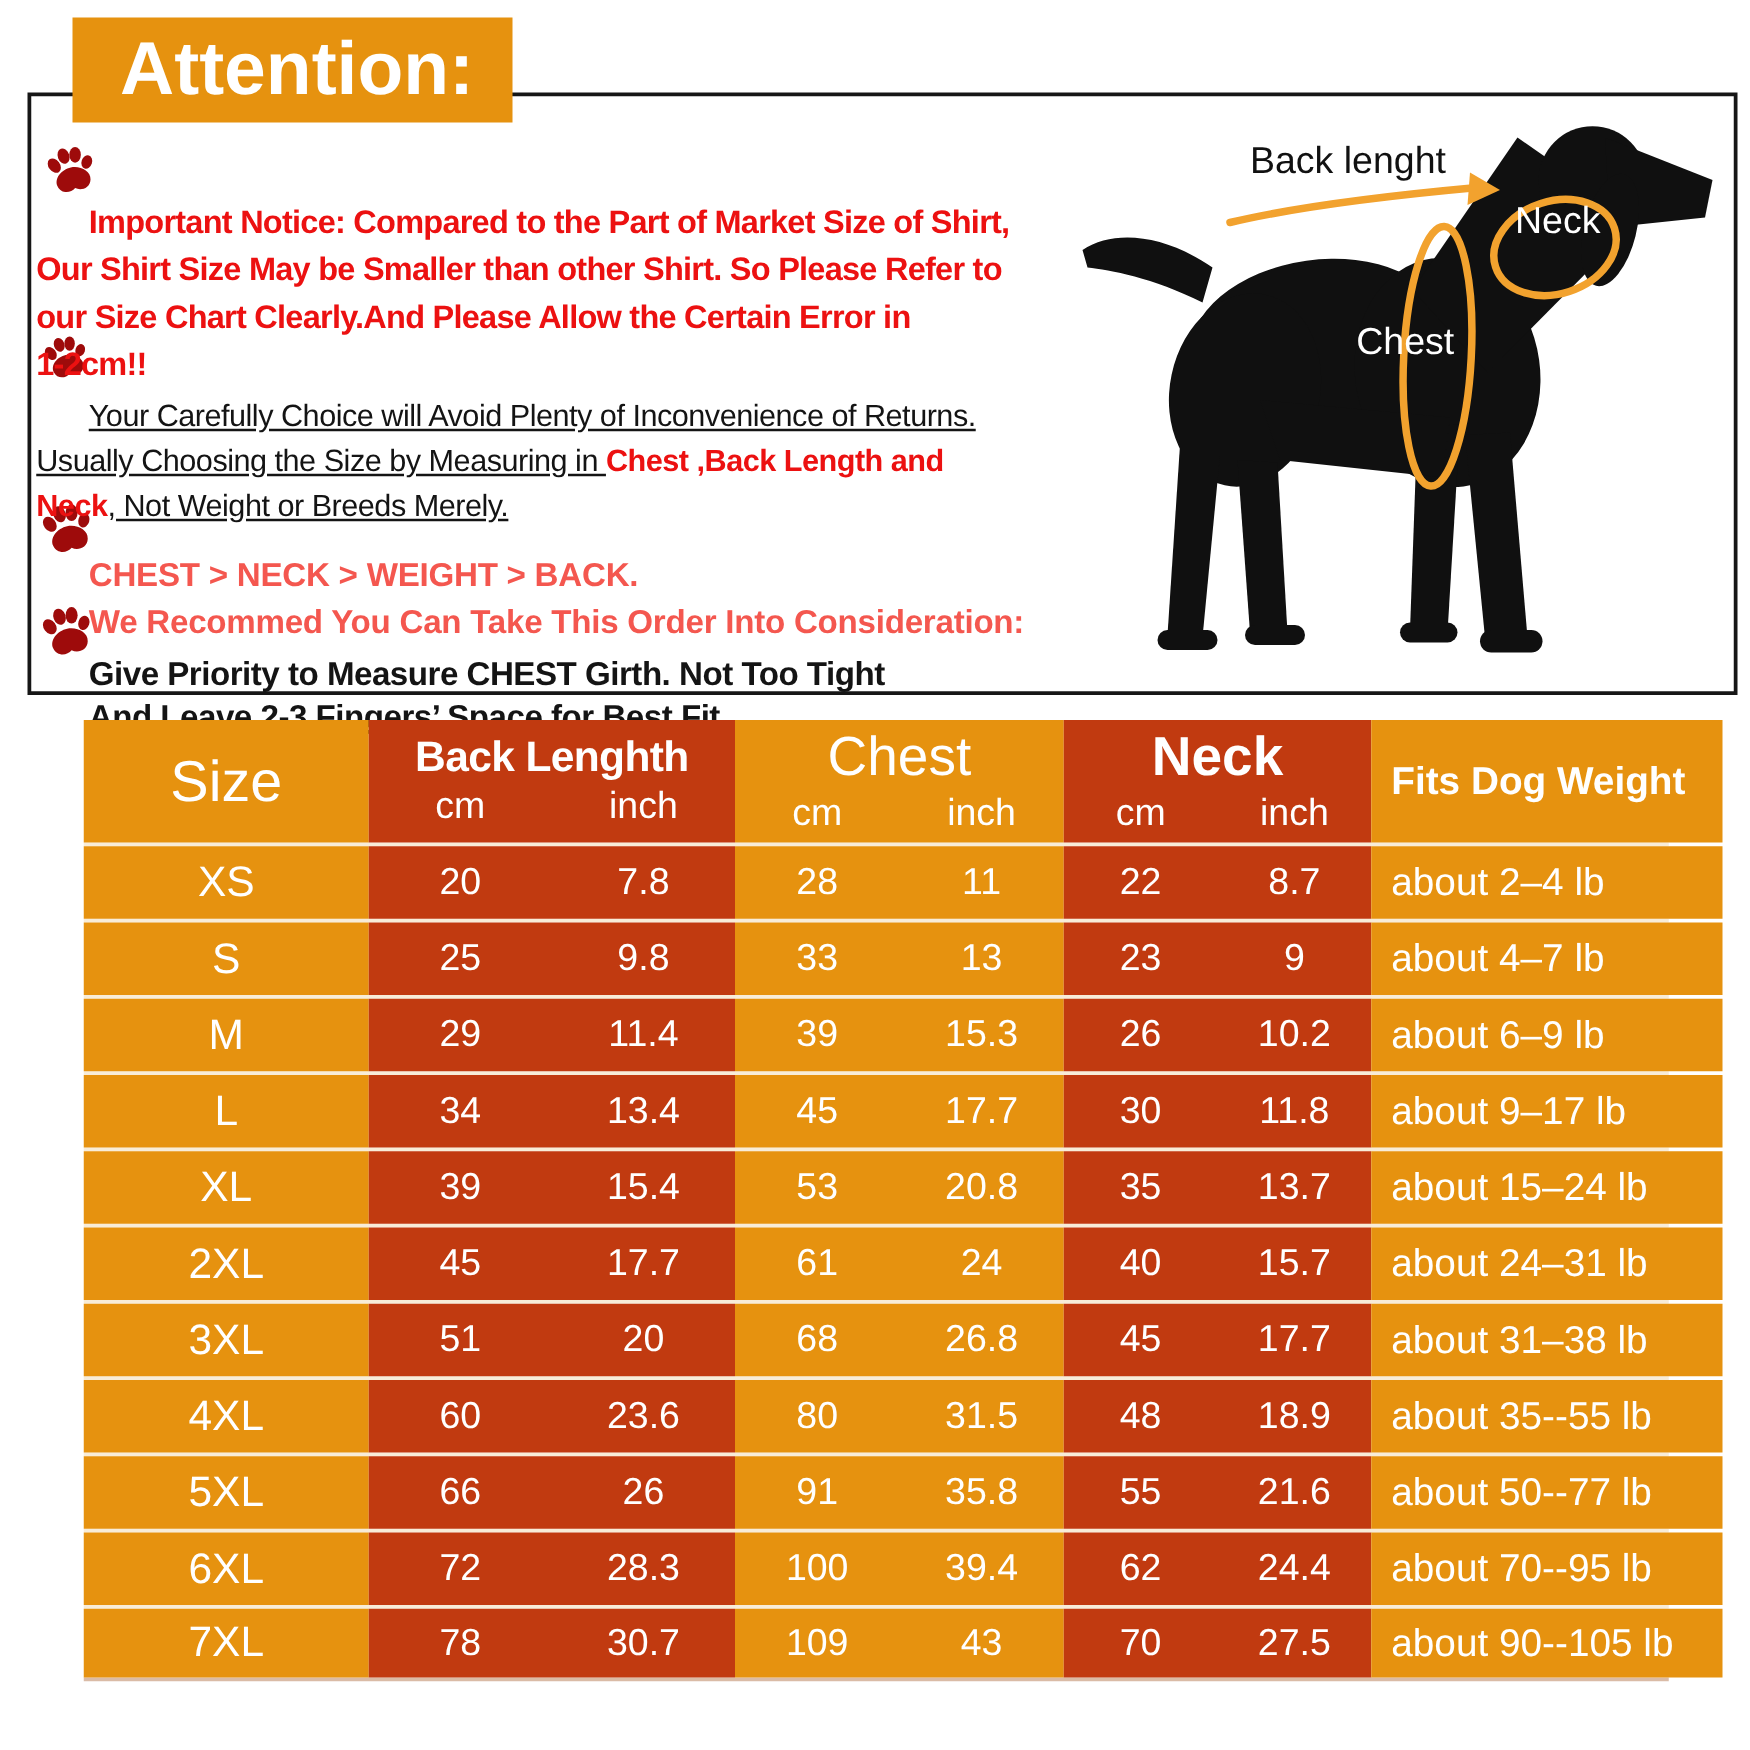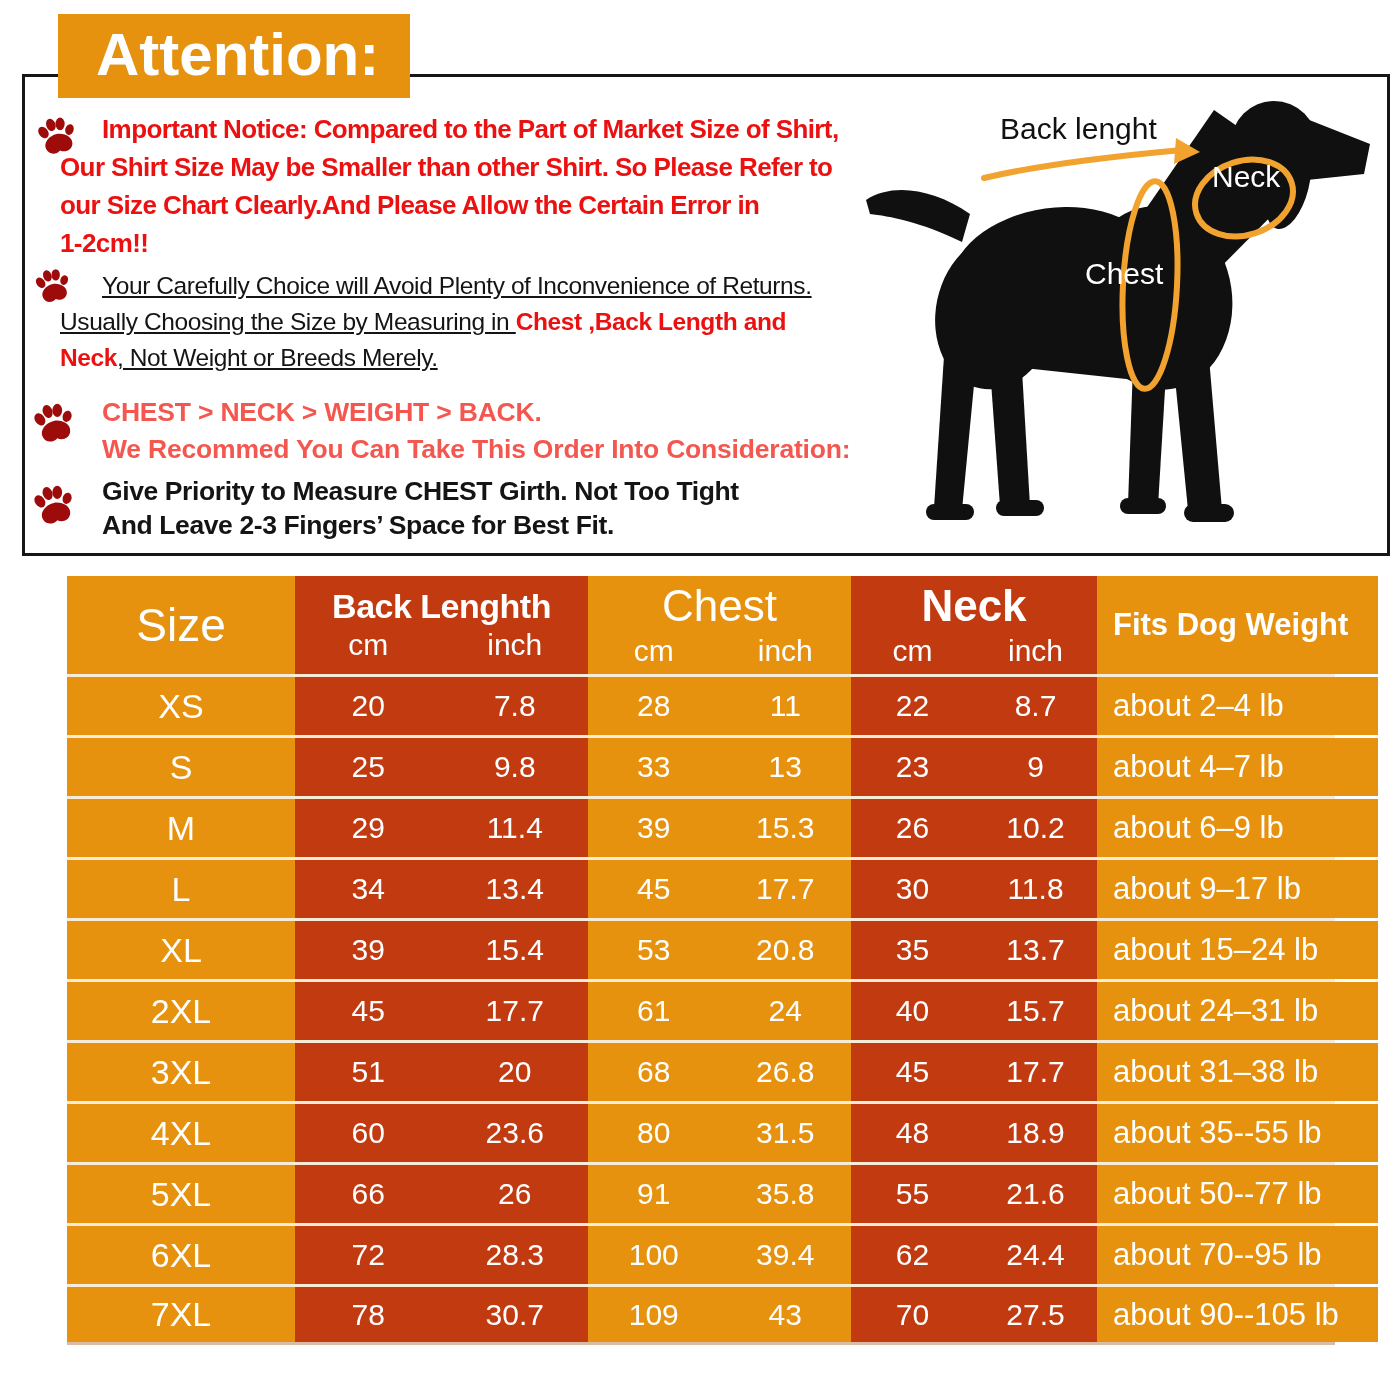--- a/index.html
+++ b/index.html
@@ -9,21 +9,21 @@
   
   .attention{position:absolute;left:58px;top:14px;width:352px;height:84px;
              background:var(--orange,#E6920F);color:#fff;font-weight:bold;font-size:60px;
              line-height:82px;padding-left:38px;box-sizing:border-box;z-index:3;}
 
   
   .panel{position:absolute;left:22px;top:74px;width:1368px;height:482px;border:3px solid #161616;
          box-sizing:border-box;background:#fff;z-index:1;}
 
   
-  .notice{position:absolute;left:60px;width:900px;z-index:2;}
+  .notice{position:absolute;left:29px;width:900px;z-index:2;margin-top:48px;}
   .nline{white-space:nowrap;}
   .notice-0{top:110px;font-size:26px;line-height:38px;letter-spacing:-0.6px;}
   .notice-1{top:268px;font-size:24.5px;line-height:36px;letter-spacing:-0.4px;}
   .notice-2{top:394px;font-size:26.5px;line-height:37px;letter-spacing:-0.2px;}
   .notice-3{top:474px;font-size:26.5px;line-height:34px;letter-spacing:-0.4px;}
   .notice-0 .nline:first-child,.notice-1 .nline:first-child{padding-left:42px;}
   .notice-2 .nline,.notice-3 .nline{padding-left:42px;}
   .seg-red{color:var(--red,#EC1111);font-weight:bold;}
   .seg-black{color:#141414;font-weight:normal;text-decoration:underline;}
   .seg-salmon{color:var(--salmon,#F4574F);font-weight:bold;}

